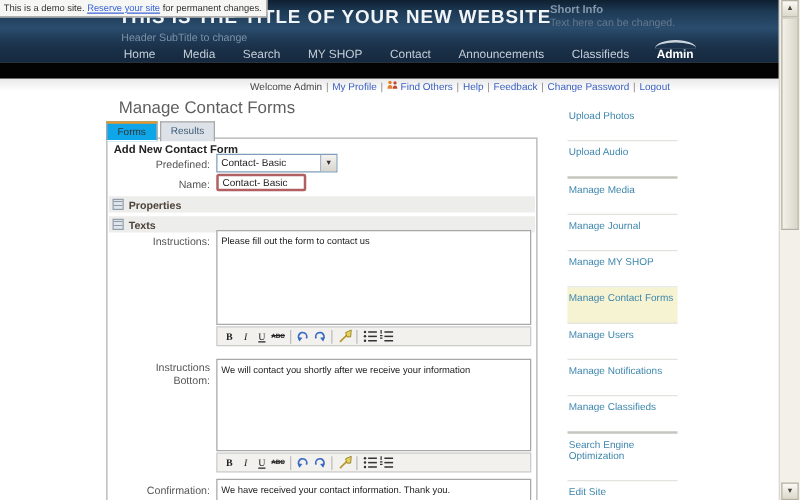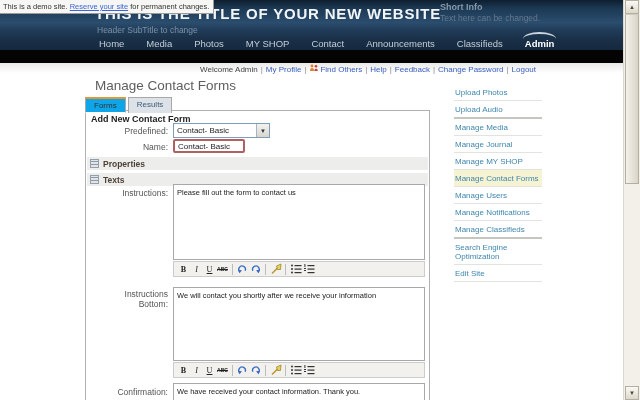--- a/index.html
+++ b/index.html
@@ -107,21 +107,21 @@
     cursor:pointer; color:#222;
   }
   .tb-b { font-weight:bold; font-size:8px; font-family:"Liberation Serif", serif; }
   .tb-i { font-style:italic; font-size:8px; font-family:"Liberation Serif", serif; }
   .tb-u { font-size:8px; text-decoration:underline; font-family:"Liberation Serif", serif; }
   .tb-abc { font-size:5px; font-weight:bold; text-decoration:line-through; letter-spacing:0; }
   .tb-sep { width:1px; height:11px; background:#bcbcbc; margin:0 3px; }
   
   .sidebar { position:absolute; left:454px; top:84px; width:88px; }
   .side-item {
-    font-size:8px; color:#3e86ad; padding:4px 2px 3px 1px; border-bottom:1px solid #e2e2de;
+    font-size:8px; color:#3e86ad; padding:4px 2px 15px 1px; border-bottom:1px solid #e2e2de;
     cursor:pointer;
   }
   .side-item.sep { border-bottom:2px solid #c6c6c0; }
   .side-item.active { background:#f6f3d3; }
   
   .scrollbar {
     position:absolute; right:0; top:0; width:17px; height:400px; background:#f2f0e9;
     border-left:1px solid #dbd8cf; z-index:50;
   }
   .sb-btn {
@@ -144,21 +144,21 @@
 <div class="header">
   <div class="site-title">THIS IS THE TITLE OF YOUR NEW WEBSITE</div>
   <div class="short-info">
     <div class="short-info-title">Short Info</div>
     <div class="short-info-text">Text here can be changed.</div>
   </div>
   <div class="subtitle">Header SubTitle to change</div>
   <div class="nav">
     <span class="nav-item">Home</span>
     <span class="nav-item">Media</span>
-    <span class="nav-item">Photos</span>
+    <span class="nav-item">Search</span>
     <span class="nav-item">MY SHOP</span>
     <span class="nav-item">Contact</span>
     <span class="nav-item">Announcements</span>
     <span class="nav-item">Classifieds</span>
     <span class="nav-item active">Admin</span>
   </div>
 </div>
 <div class="black-bar"></div>
 <div class="content-fade"></div>
 

